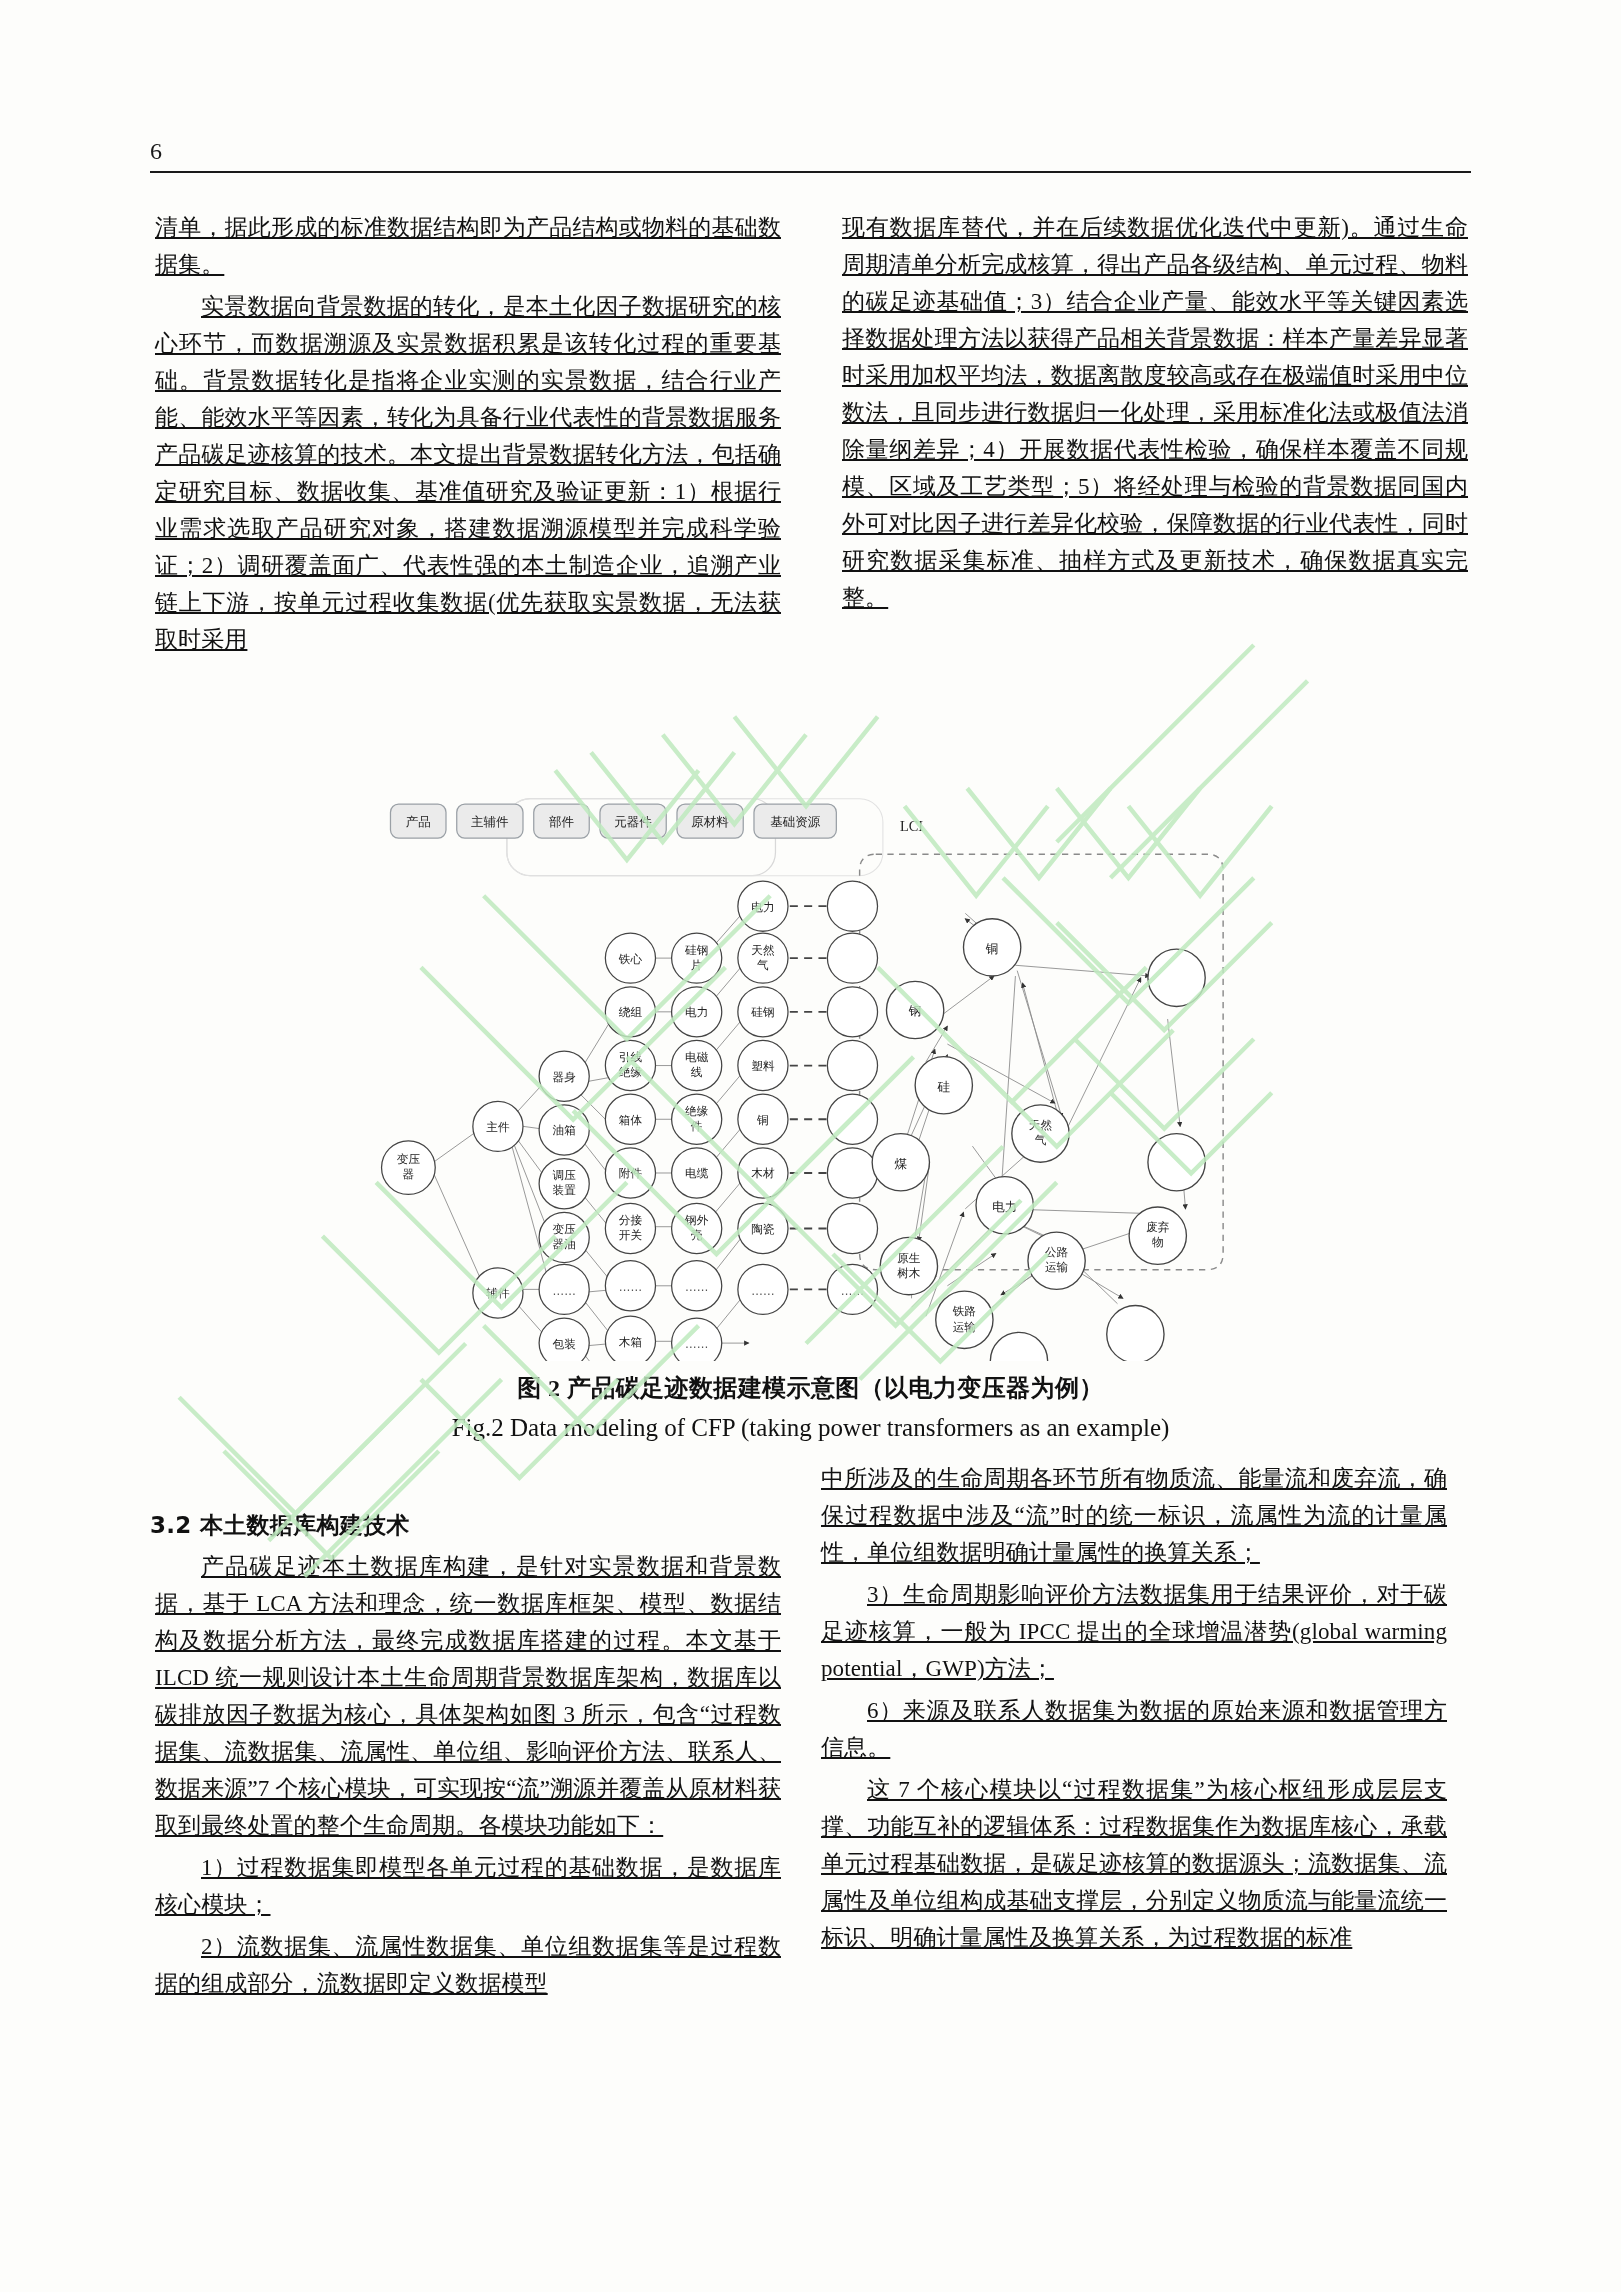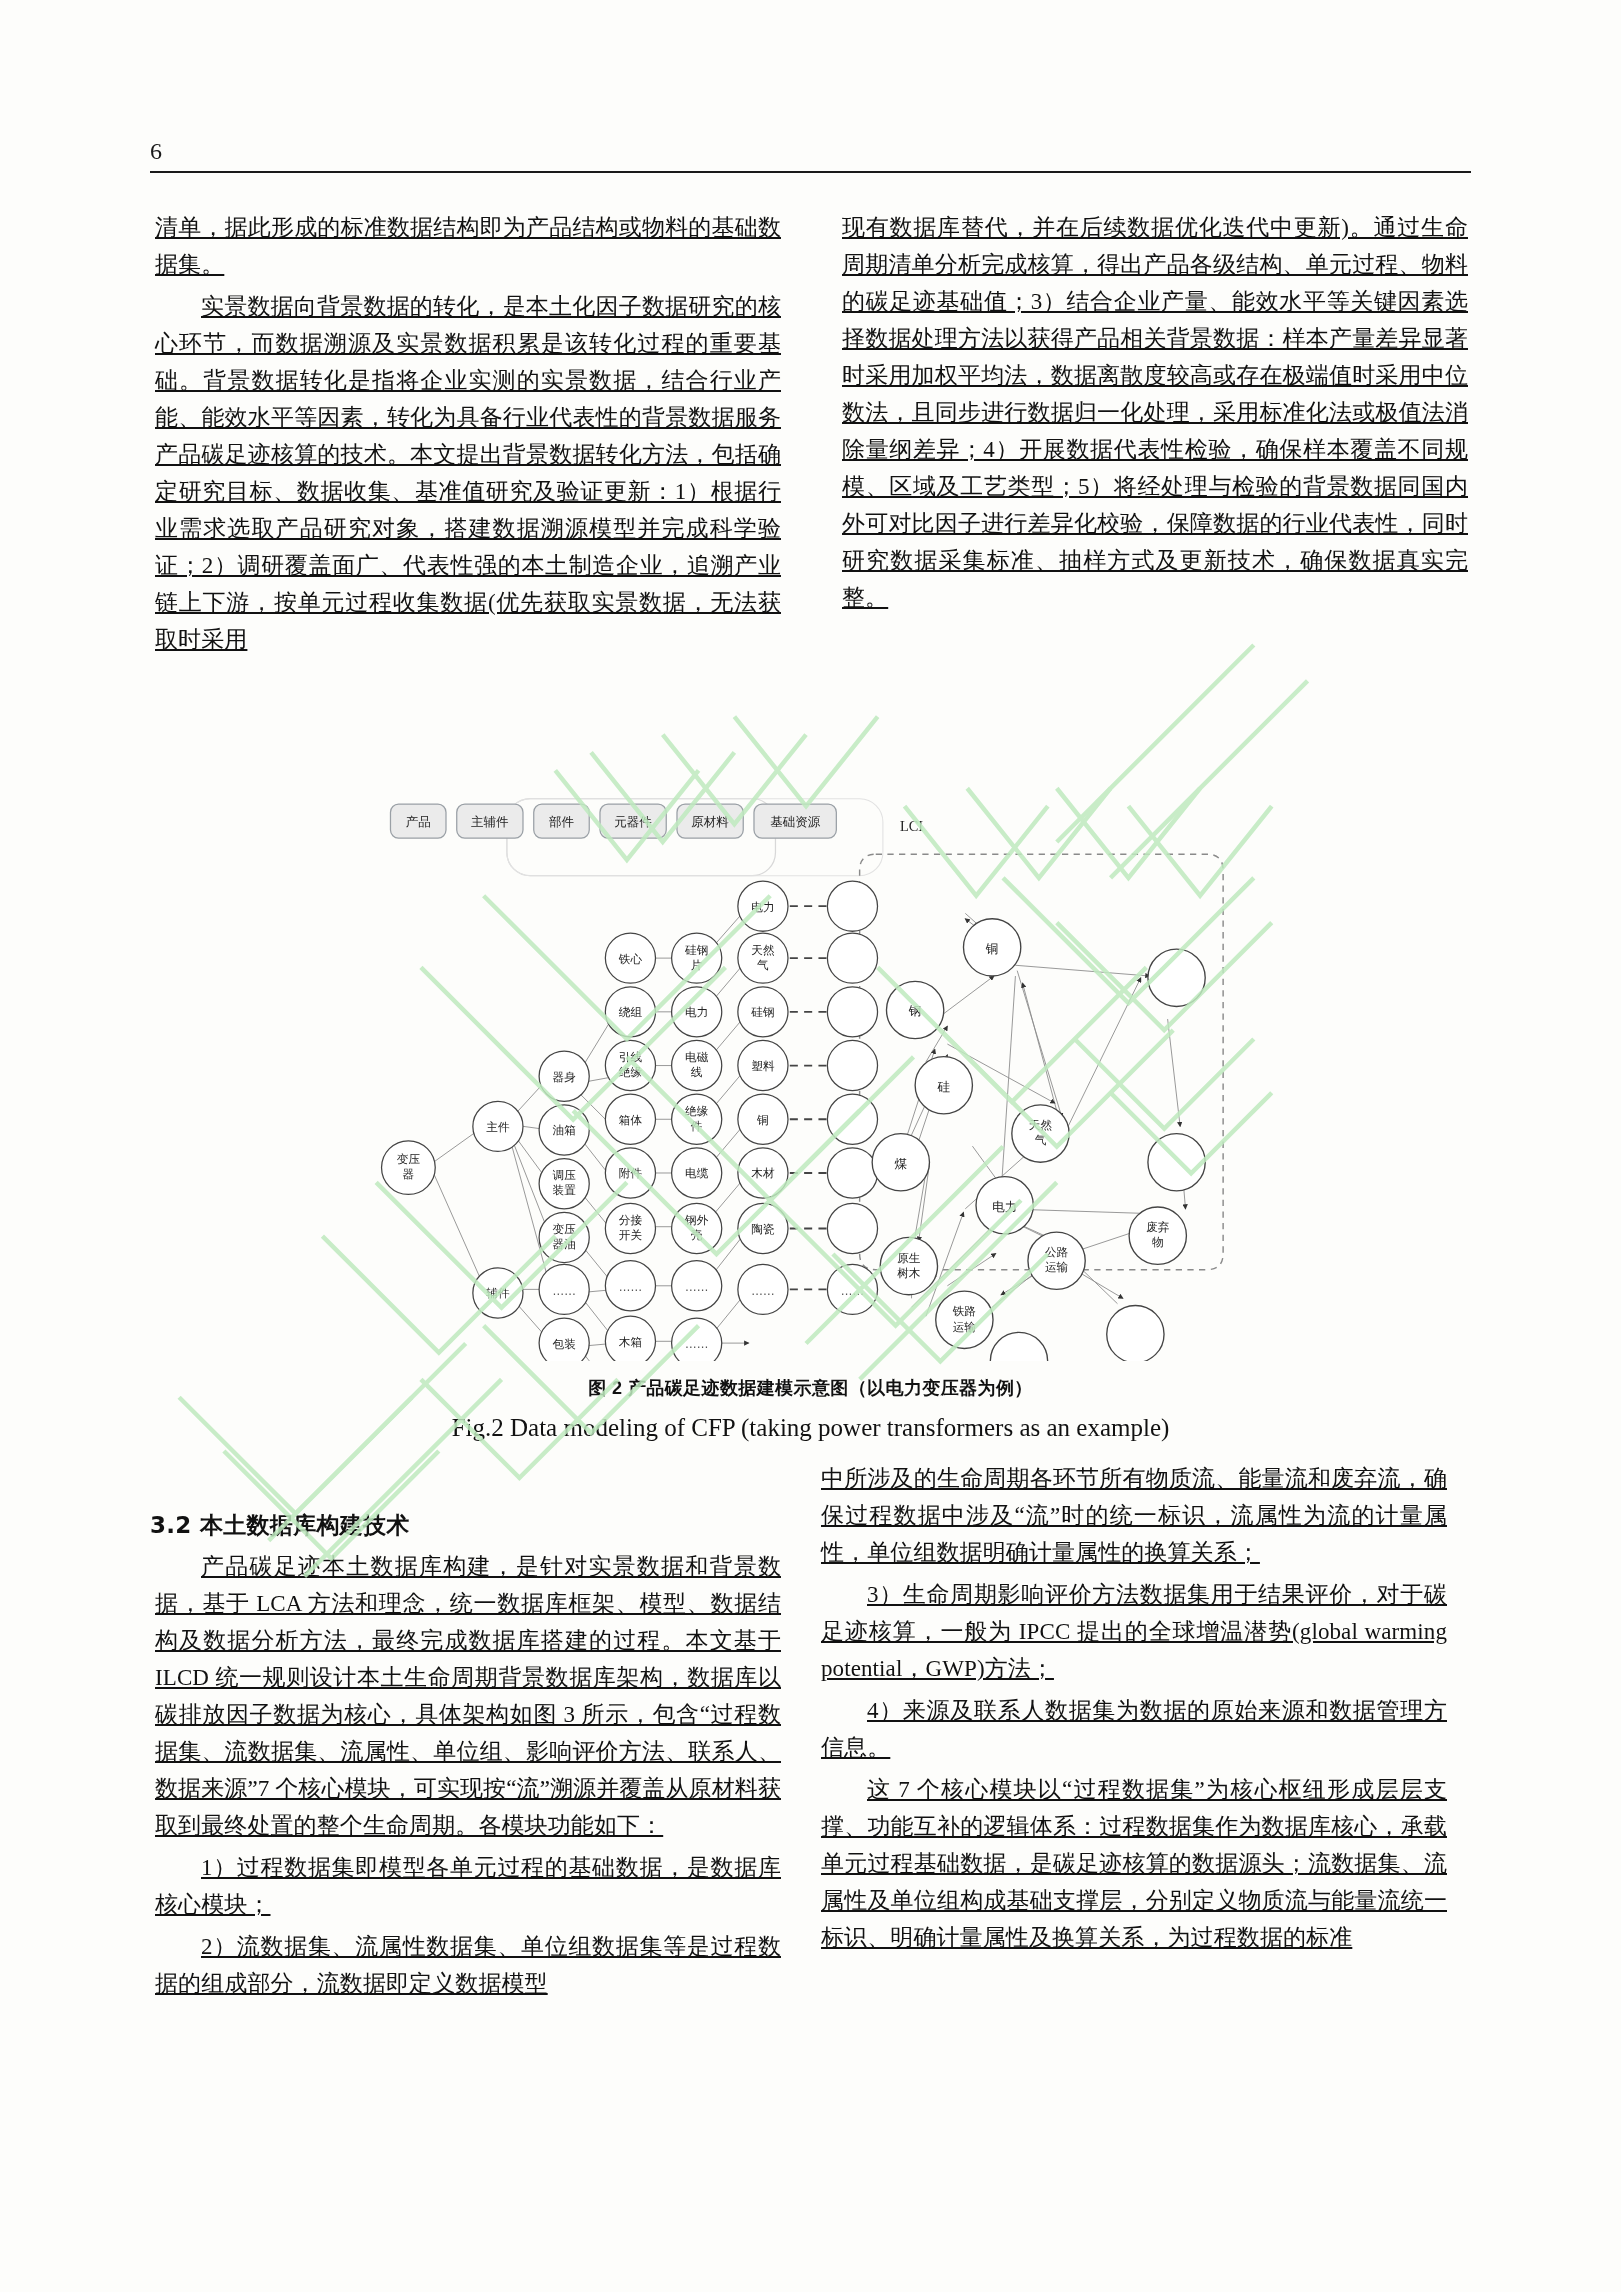--- a/index.html
+++ b/index.html
@@ -87,22 +87,22 @@
   .diagram svg { display: block; }
 
   .fig-caption {
     position: absolute;
     left: 0;
     top: 582px;
     width: 1321px;
     text-align: center;
   }
   .cap-cn {
-    font-family: Liberation Sans, sans-serif;
-    font-size: 18px;
+    font-family: Liberation Serif, serif;
+    font-size: 24px;
     font-weight: bold;
     line-height: 36px;
     letter-spacing: 0.4px;
   }
   .cap-en {
     font-family: "Liberation Serif", serif;
     font-size: 25px;
     line-height: 36px;
     margin-top: 3.6px;
   }
@@ -516,21 +516,21 @@
   <div class="col col-left-bot">
     <h3 class="section-head">3.2 本土数据库构建技术</h3>
     <p class="indent">产品碳足迹本土数据库构建，是针对实景数据和背景数据，基于 LCA 方法和理念，统一数据库框架、模型、数据结构及数据分析方法，最终完成数据库搭建的过程。本文基于 ILCD 统一规则设计本土生命周期背景数据库架构，数据库以碳排放因子数据为核心，具体架构如图 3 所示，包含“过程数据集、流数据集、流属性、单位组、影响评价方法、联系人、数据来源”7 个核心模块，可实现按“流”溯源并覆盖从原材料获取到最终处置的整个生命周期。各模块功能如下：</p>
     <p class="indent">1）过程数据集即模型各单元过程的基础数据，是数据库核心模块；</p>
     <p class="indent">2）流数据集、流属性数据集、单位组数据集等是过程数据的组成部分，流数据即定义数据模型</p>
   </div>
 
   <div class="col col-right-bot">
     <p>中所涉及的生命周期各环节所有物质流、能量流和废弃流，确保过程数据中涉及“流”时的统一标识，流属性为流的计量属性，单位组数据明确计量属性的换算关系；</p>
     <p class="indent">3）生命周期影响评价方法数据集用于结果评价，对于碳足迹核算，一般为 IPCC 提出的全球增温潜势(global warming potential，GWP)方法；</p>
-    <p class="indent">4）来源及联系人数据集为数据的原始来源和数据管理方信息。</p>
+    <p class="indent">6）来源及联系人数据集为数据的原始来源和数据管理方信息。</p>
     <p class="indent">这 7 个核心模块以“过程数据集”为核心枢纽形成层层支撑、功能互补的逻辑体系：过程数据集作为数据库核心，承载单元过程基础数据，是碳足迹核算的数据源头；流数据集、流属性及单位组构成基础支撑层，分别定义物质流与能量流统一标识、明确计量属性及换算关系，为过程数据的标准</p>
   </div>
 
   <svg class="watermark" viewBox="0 0 1810 2560" xmlns="http://www.w3.org/2000/svg">
     <g stroke="#bfeabf" stroke-width="5" fill="none" opacity="0.85">
 
       <path d="M620 860 L700 960 L780 860"></path>
       <path d="M660 840 L740 940 L820 840"></path>
       <path d="M740 820 L820 920 L900 820"></path>
       <path d="M820 800 L900 900 L980 800"></path>

